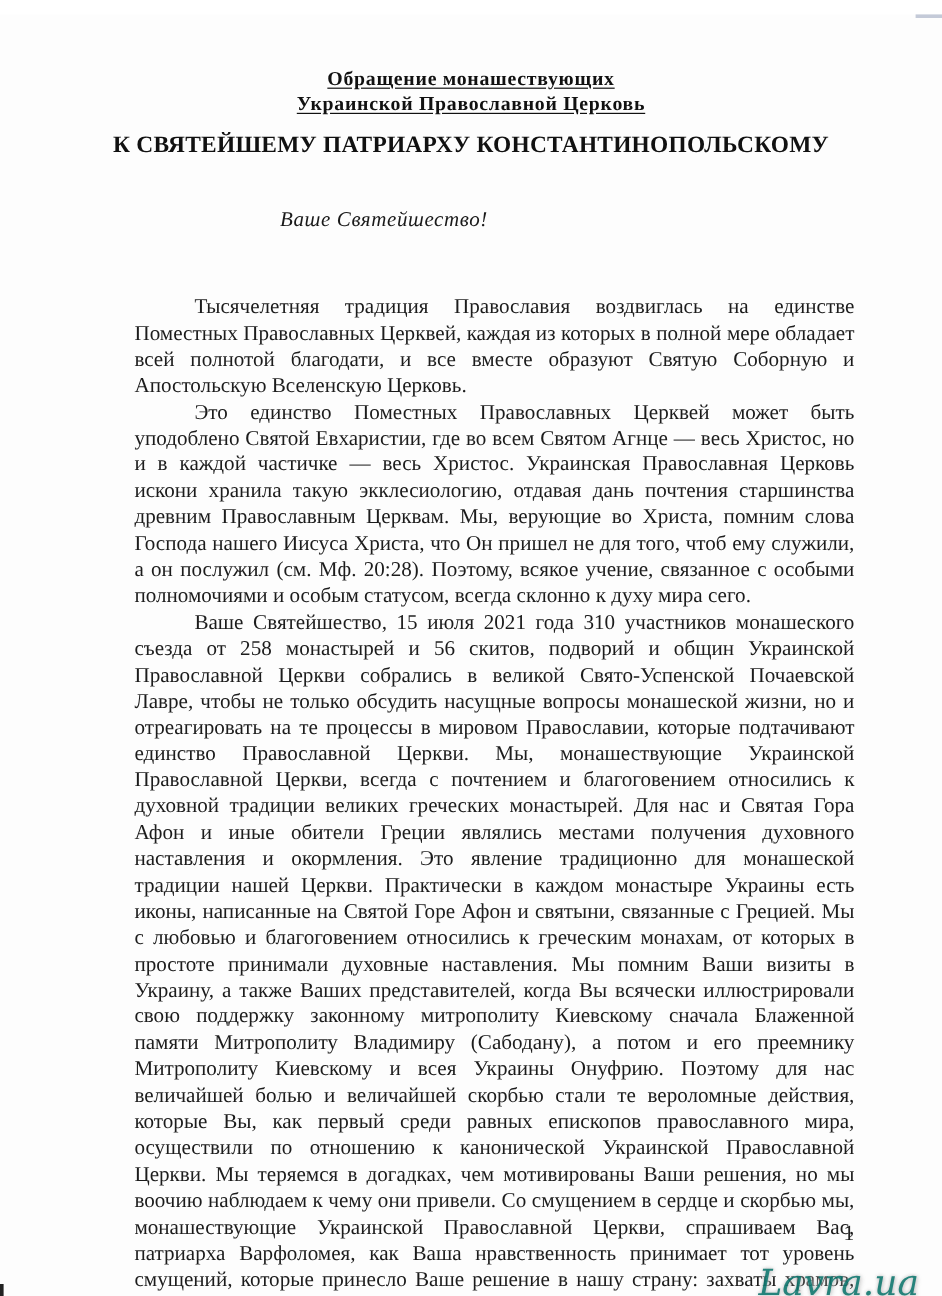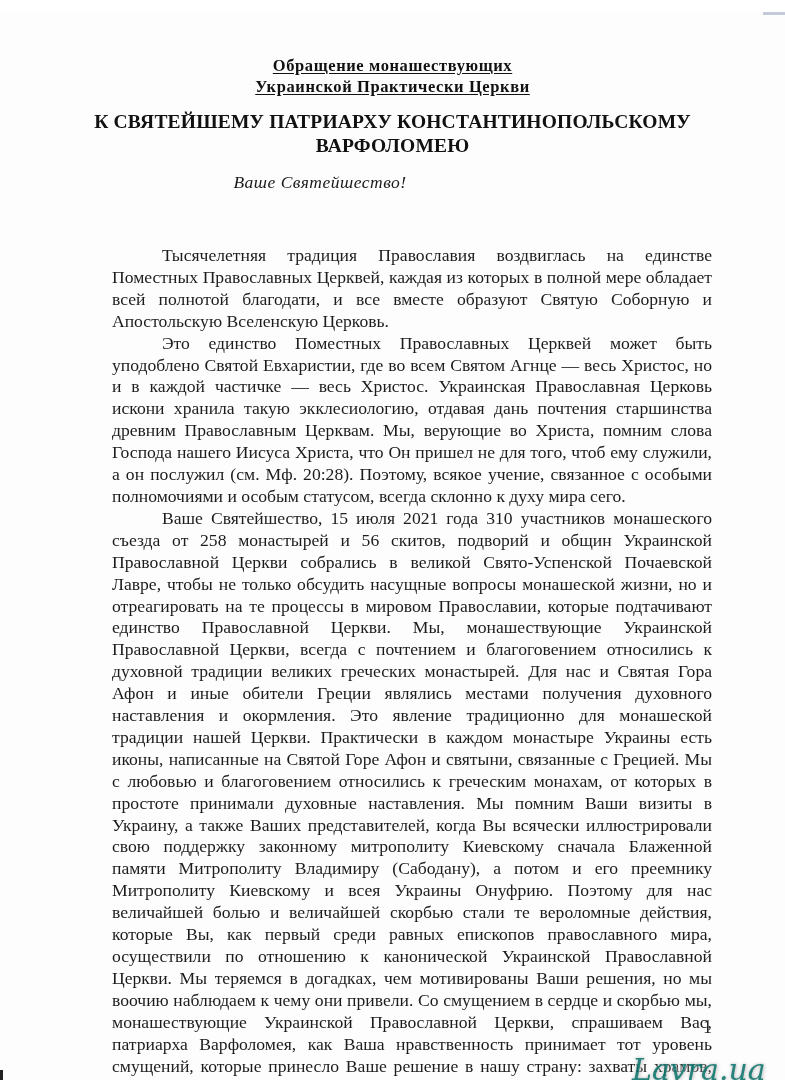--- a/index.html
+++ b/index.html
@@ -105,26 +105,25 @@
       background: #c4cad8;
     }
   </style>
 </head>
 <body>
 
 <div class="page">
 
   <div class="heading heading-sub">
     <span>Обращение монашествующих</span>
-    <span>Украинской Практически Церкви</span>
+    <span>Украинской Православной Церковь</span>
   </div>
 
   <div class="heading heading-main">
     <span>К СВЯТЕЙШЕМУ ПАТРИАРХУ КОНСТАНТИНОПОЛЬСКОМУ</span>
-    <span>ВАРФОЛОМЕЮ</span>
   </div>
 
   <div class="salutation">Ваше Святейшество!</div>
 
   <div class="body-text">
     <p>Тысячелетняя традиция Православия воздвиглась на единстве Поместных Православных Церквей, каждая из которых в полной мере обладает всей полнотой благодати, и все вместе образуют Святую Соборную и Апостольскую Вселенскую Церковь.</p>
     <p>Это единство Поместных Православных Церквей может быть уподоблено Святой Евхаристии, где во всем Святом Агнце — весь Христос, но и в каждой частичке — весь Христос. Украинская Православная Церковь искони хранила такую экклесиологию, отдавая дань почтения старшинства древним Православным Церквам. Мы, верующие во Христа, помним слова Господа нашего Иисуса Христа, что Он пришел не для того, чтоб ему служили, а он послужил (см. Мф. 20:28). Поэтому, всякое учение, связанное с особыми полномочиями и особым статусом, всегда склонно к духу мира сего.</p>
     <p>Ваше Святейшество, 15 июля 2021 года 310 участников монашеского съезда от 258 монастырей и 56 скитов, подворий и общин Украинской Православной Церкви собрались в великой Свято-Успенской Почаевской Лавре, чтобы не только обсудить насущные вопросы монашеской жизни, но и отреагировать на те процессы в мировом Православии, которые подтачивают единство Православной Церкви. Мы, монашествующие Украинской Православной Церкви, всегда с почтением и благоговением относились к духовной традиции великих греческих монастырей. Для нас и Святая Гора Афон и иные обители Греции являлись местами получения духовного наставления и окормления. Это явление традиционно для монашеской традиции нашей Церкви. Практически в каждом монастыре Украины есть иконы, написанные на Святой Горе Афон и святыни, связанные с Грецией. Мы с любовью и благоговением относились к греческим монахам, от которых в простоте принимали духовные наставления. Мы помним Ваши визиты в Украину, а также Ваших представителей, когда Вы всячески иллюстрировали свою поддержку законному митрополиту Киевскому сначала Блаженной памяти Митрополиту Владимиру (Сабодану), а потом и его преемнику Митрополиту Киевскому и всея Украины Онуфрию. Поэтому для нас величайшей болью и величайшей скорбью стали те вероломные действия, которые Вы, как первый среди равных епископов православного мира, осуществили по отношению к канонической Украинской Православной Церкви. Мы теряемся в догадках, чем мотивированы Ваши решения, но мы воочию наблюдаем к чему они привели. Со смущением в сердце и скорбью мы, монашествующие Украинской Православной Церкви, спрашиваем Вас, патриарха Варфоломея, как Ваша нравственность принимает тот уровень смущений, которые принесло Ваше решение в нашу страну: захваты храмов, избиение простых верующих, дискриминация наших пастырей и паствы на государственном уровне, призывы к истреблению нашего духовенства?</p>
   </div>
 

